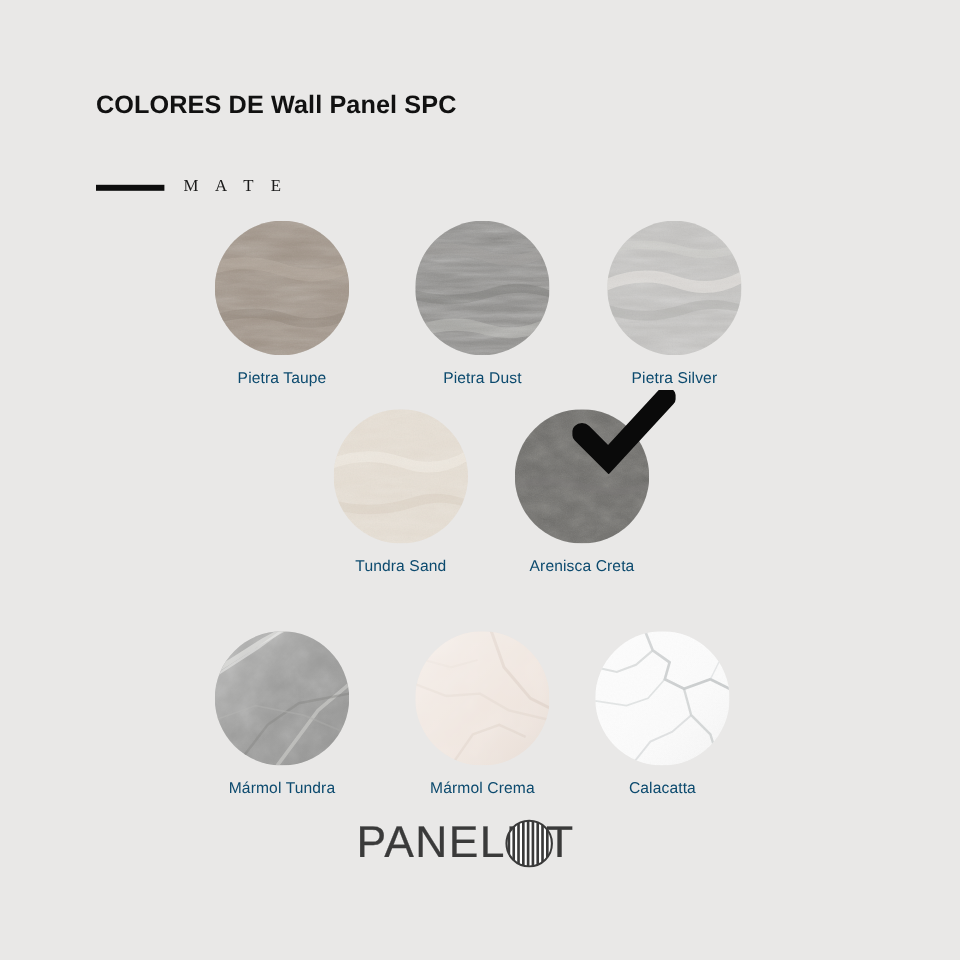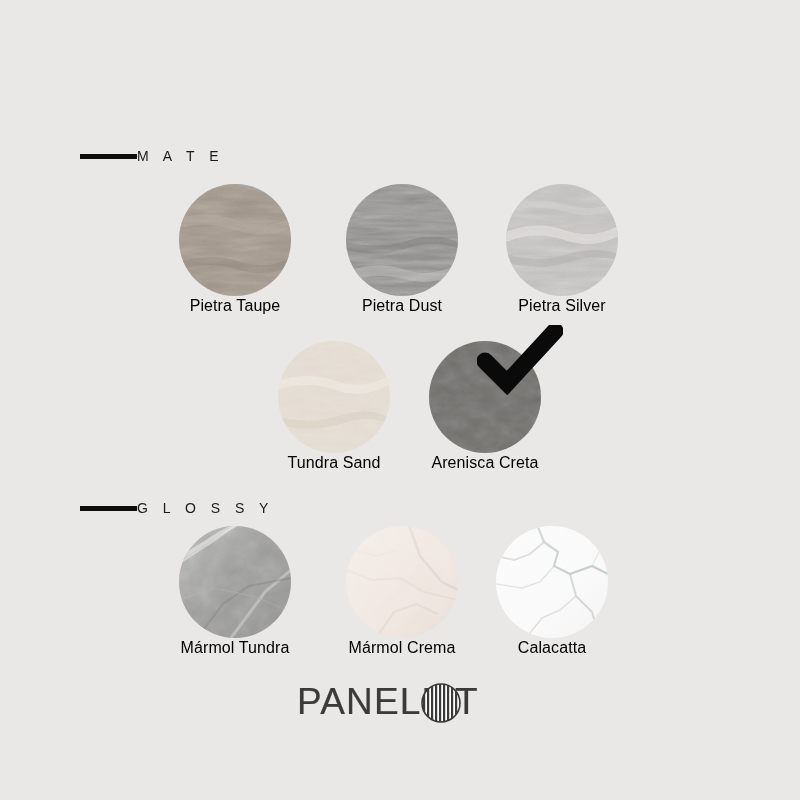--- a/index.html
+++ b/index.html
@@ -44,20 +44,22 @@
     margin: 3px 0 0 0;
     white-space: nowrap;
   }
 
   
   .section-head {
     position: absolute;
     left: 80px;
     display: flex;
     align-items: center;
+    gap: 16px;
+    font-family: Liberation Serif, serif;
   }
   .section-head.mate   { top: 148px; }
   .section-head.glossy { top: 500px; }
   .rule-bar {
     width: 57px;
     height: 5px;
     background: #0d0d0d;
     flex: none;
   }
   .section-label {
@@ -82,23 +84,23 @@
   .disc {
     width: 112px;
     height: 112px;
     border-radius: 50%;
     overflow: hidden;
     display: block;
   }
   .disc svg { display: block; width: 112px; height: 112px; }
 
   .swatch-label {
-    margin-top: 1px;
-    font-size: 16px;
-    color: #000000;
+    margin-top: 11px;
+    font-size: 13px;
+    color: #0c4a6e;
     white-space: nowrap;
     letter-spacing: 0.1px;
   }
 
   .check {
     position: absolute;
     top: -16px;
     right: -22px;
     width: 86px;
     height: 70px;
@@ -116,31 +118,28 @@
     align-items: center;
   }
   .logo svg { display: block; }
 </style>
 </head>
 <body style="background: rgb(233, 232, 231);">
 
 <div class="page">
 
   <div class="header">
+    <div class="title">COLORES DE Wall Panel SPC</div>
   </div>
 
   <div class="section-head mate">
     <span class="rule-bar"></span>
     <span class="section-label">M A T E</span>
   </div>
 
-  <div class="section-head glossy">
-    <span class="rule-bar"></span>
-    <span class="section-label">G L O S S Y</span>
-  </div>
 
   <div class="swatch" style="left:179px; top:184px;">
     <div class="disc-wrap">
       <span class="disc">
         <svg viewBox="0 0 112 112" xmlns="http://www.w3.org/2000/svg">
           <defs>
             <filter id="tx-taupe" x="0" y="0" width="100%" height="100%">
               <feTurbulence type="fractalNoise" baseFrequency="0.022 0.14" numOctaves="5" seed="7" result="n"></feTurbulence>
               <feColorMatrix in="n" type="saturate" values="0"></feColorMatrix>
               <feComponentTransfer>

